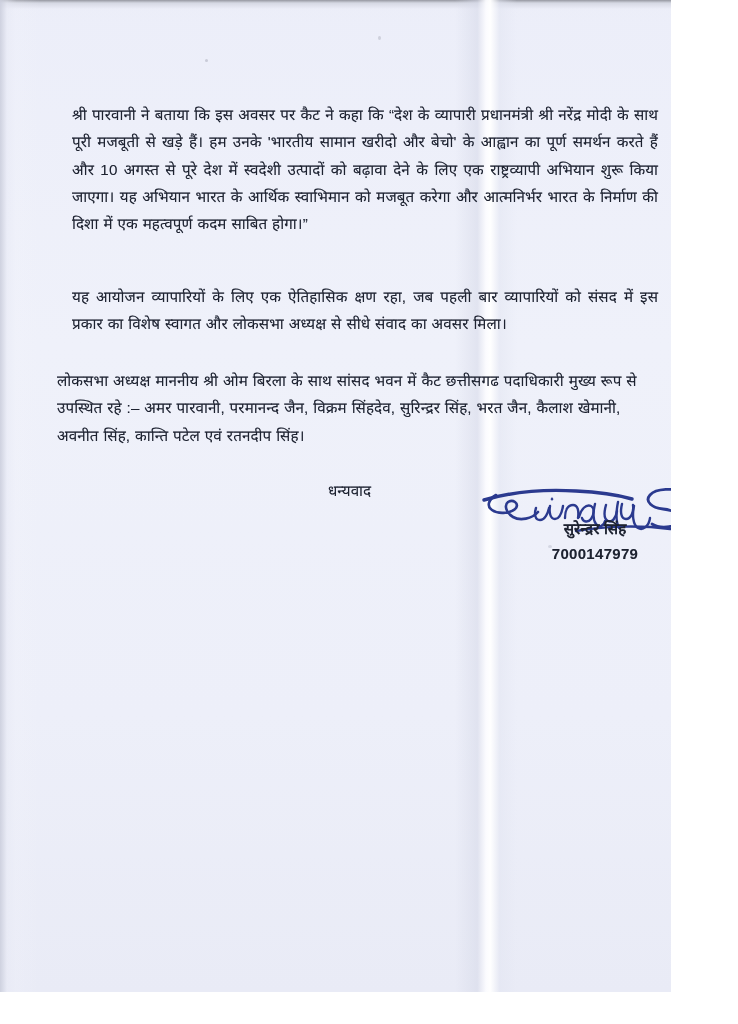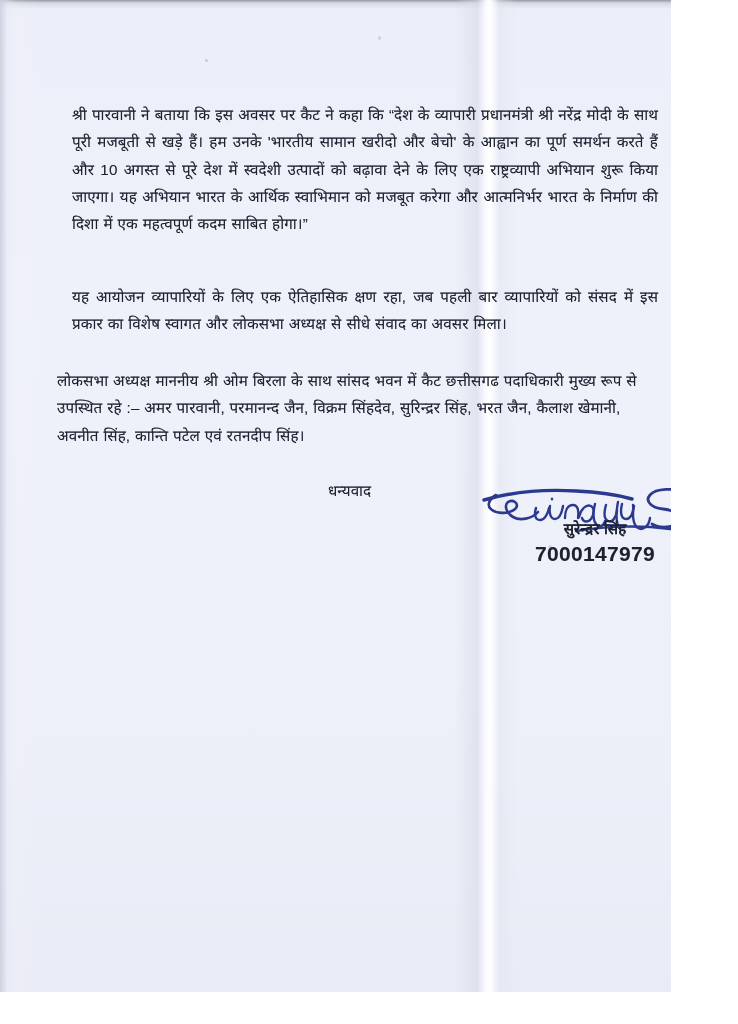--- a/index.html
+++ b/index.html
@@ -147,21 +147,21 @@
   .sig-name,
   .sig-role {
     color: #1d2230;
     font-size: 15.2px;
     line-height: 25px;
     letter-spacing: 0.1px;
     text-shadow: 0 0 0.6px rgba(40,46,64,0.32);
   }
   .sig-phone {
     color: #1d2230;
-    font-size: 21px;
+    font-size: 15px;
     line-height: 26px;
     letter-spacing: 0.3px;
     text-shadow: 0 0 0.6px rgba(40,46,64,0.32);
   }
 </style>
 </head>
 <body>
 
 <div class="scan">
 

